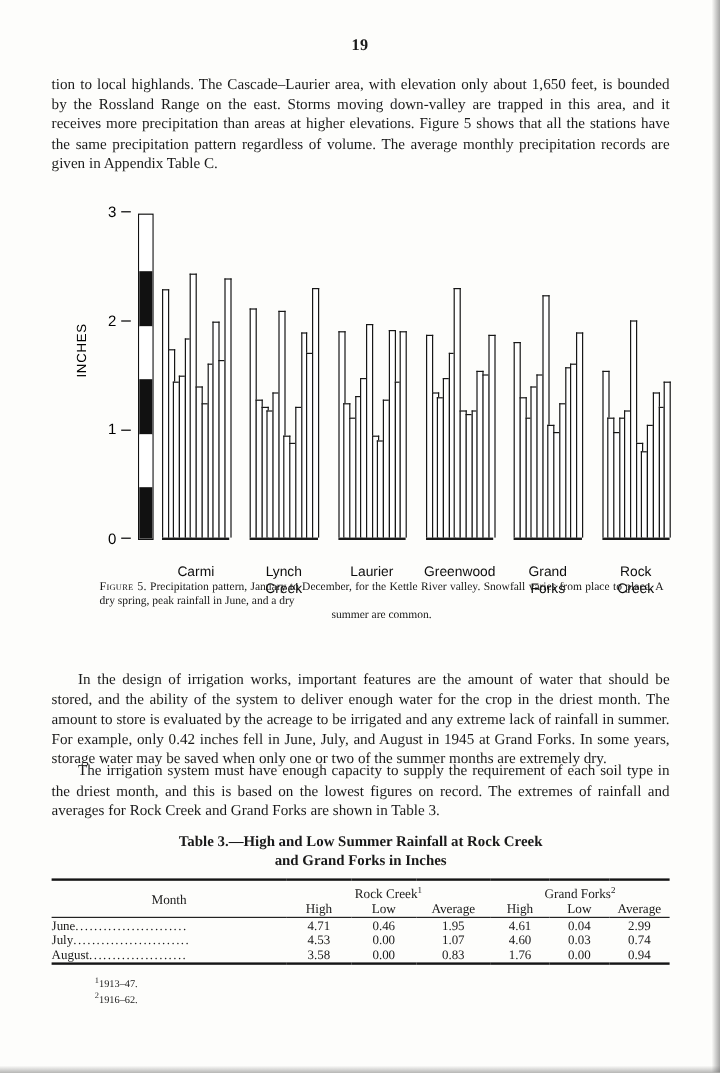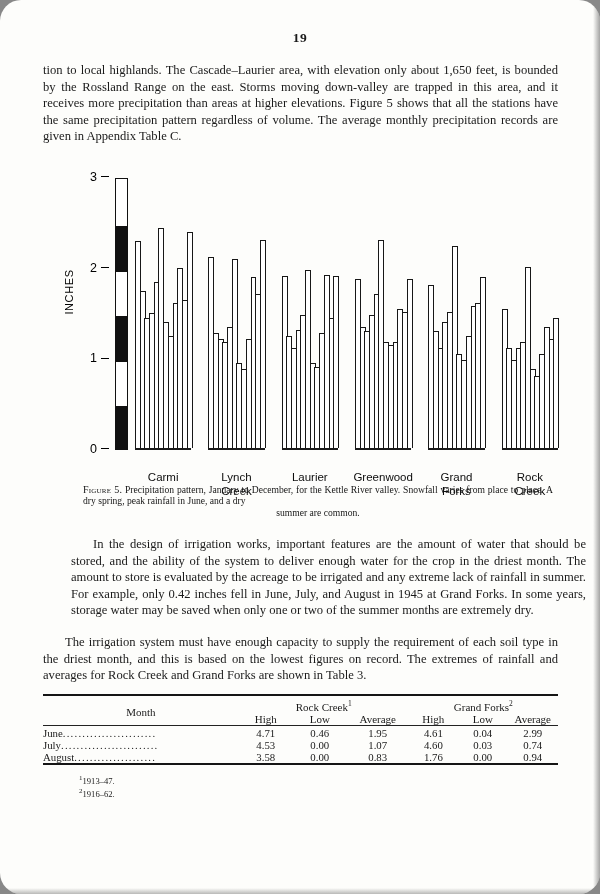--- a/index.html
+++ b/index.html
@@ -11,21 +11,20 @@
   .page {
     position: relative;
     width: 600px;
     height: 894px;
     background: #fdfdfb;
     margin: 0 auto;
     overflow: hidden;
     font-family: "Liberation Serif", serif;
     color: #1a1a1a;
     box-sizing: border-box;
-    border-radius: 21px;
   }
   
   .scan-edge-right {
     position: absolute;
     top: 0; right: 0;
     width: 7px; height: 894px;
     background: linear-gradient(to right, rgba(120,120,120,0) 0%, rgba(90,90,90,0.55) 100%);
     pointer-events: none;
   }
   .scan-edge-bottom {
@@ -54,21 +53,21 @@
     text-align: justify;
     text-justify: inter-word;
   }
   .body-text p {
     margin: 0;
     text-indent: 22px;
   }
   .body-text p.noindent { text-indent: 0; }
 
   #para-intro { top: 62px; }
-  #para-design { top: 536px; margin-left: 28px; }
+  #para-design { top: 558px; }
   #para-capacity { top: 634px; }
 
   
   .figure {
     position: absolute;
     left: 43px;
     top: 168px;
     width: 515px;
     height: 350px;
   }
@@ -422,20 +421,24 @@
 
   <div class="body-text" id="para-design">
     <p>In the design of irrigation works, important features are the amount of water that should be stored, and the ability of the system to deliver enough water for the crop in the driest month. The amount to store is evaluated by the acreage to be irrigated and any extreme lack of rainfall in summer. For example, only 0.42 inches fell in June, July, and August in 1945 at Grand Forks. In some years, storage water may be saved when only one or two of the summer months are extremely dry.</p>
   </div>
 
   <div class="body-text" id="para-capacity">
     <p>The irrigation system must have enough capacity to supply the requirement of each soil type in the driest month, and this is based on the lowest figures on record. The extremes of rainfall and averages for Rock Creek and Grand Forks are shown in Table 3.</p>
   </div>
 
   <div class="table-block">
+    <div class="tbl-title">
+      <div>Table 3.—High and Low Summer Rainfall at Rock Creek</div>
+      <div>and Grand Forks in Inches</div>
+    </div>
 
     <table class="data">
       <colgroup>
         <col style="width:38%">
           <col style="width:10.5%">
           <col style="width:10.5%">
           <col style="width:12%">
         <col style="width:9.6%">
           <col style="width:9.6%">
           <col style="width:9.8%">

